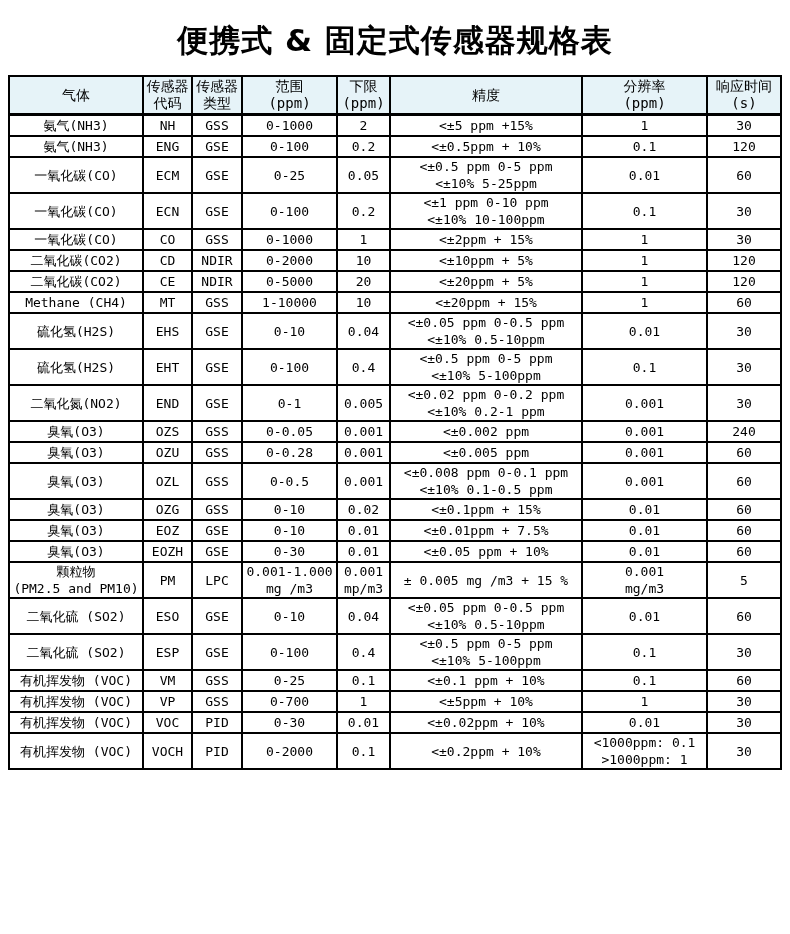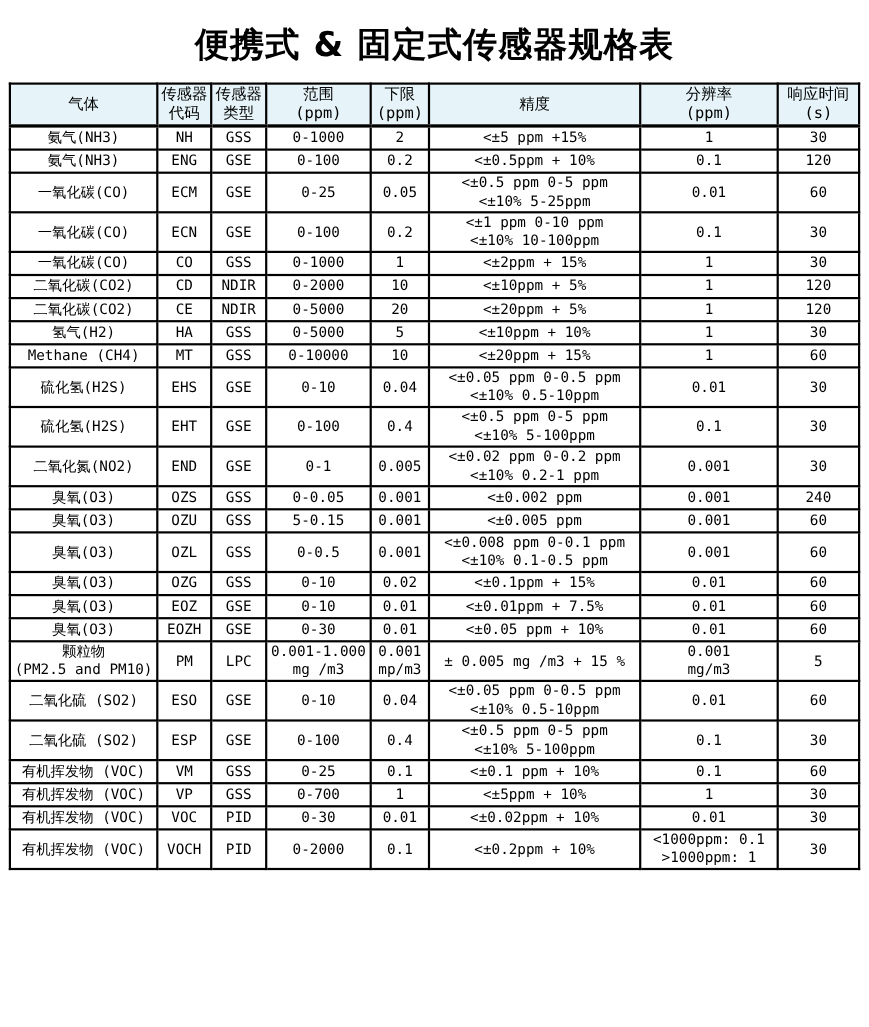--- a/index.html
+++ b/index.html
@@ -152,34 +152,24 @@
         <td>二氧化碳(CO2)</td>
         <td>CE</td>
         <td>NDIR</td>
         <td>0-5000</td>
         <td>20</td>
         <td>&lt;±20ppm + 5%</td>
         <td>1</td>
         <td>120</td>
       </tr>
       <tr>
-        <td>氢气(H2)</td>
-        <td>HA</td>
-        <td>GSS</td>
-        <td>0-5000</td>
-        <td>5</td>
-        <td>&lt;±10ppm + 10%</td>
-        <td>1</td>
-        <td>30</td>
-      </tr>
-      <tr>
         <td>Methane (CH4)</td>
         <td>MT</td>
         <td>GSS</td>
-        <td>0-10000</td>
+        <td>1-10000</td>
         <td>10</td>
         <td>&lt;±20ppm + 15%</td>
         <td>1</td>
         <td>60</td>
       </tr>
       <tr>
         <td>硫化氢(H2S)</td>
         <td>EHS</td>
         <td>GSE</td>
         <td>0-10</td>
@@ -218,21 +208,21 @@
         <td>0-0.05</td>
         <td>0.001</td>
         <td>&lt;±0.002 ppm</td>
         <td>0.001</td>
         <td>240</td>
       </tr>
       <tr>
         <td>臭氧(O3)</td>
         <td>OZU</td>
         <td>GSS</td>
-        <td>5-0.15</td>
+        <td>0-0.28</td>
         <td>0.001</td>
         <td>&lt;±0.005 ppm</td>
         <td>0.001</td>
         <td>60</td>
       </tr>
       <tr>
         <td>臭氧(O3)</td>
         <td>OZL</td>
         <td>GSS</td>
         <td>0-0.5</td>

